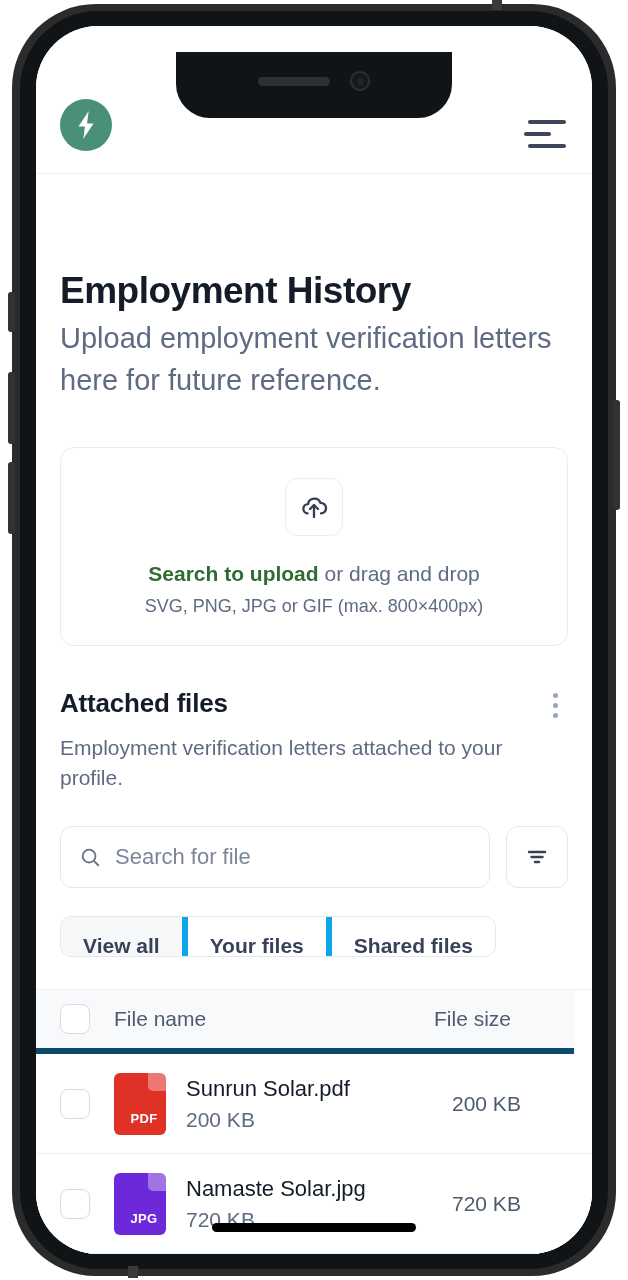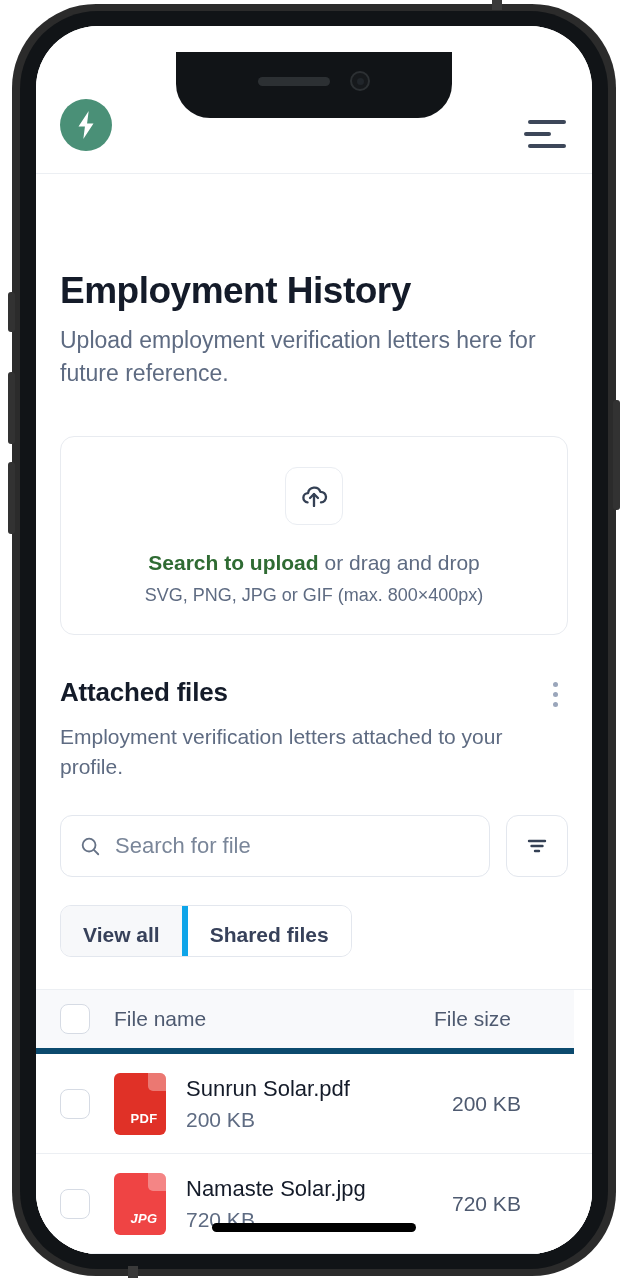--- a/index.html
+++ b/index.html
@@ -146,22 +146,22 @@
 
   .page-head { padding: 52px 24px 0 24px; }
   .page-title {
     font-size: 37px;
     font-weight: bold;
     color: #141b29;
     letter-spacing: -0.5px;
     line-height: 1.12;
   }
   .page-sub {
-    margin-top: 13px;
-    font-size: 23px;
+    margin-top: 7px;
+    font-size: 29px;
     line-height: 1.42;
     color: #5e6b82;
   }
 
   
   .dropzone {
     margin: 46px 24px 0 24px;
     border: 1px solid #e8ebf0;
     border-radius: 14px;
     background: #ffffff;
@@ -435,20 +435,21 @@
             <svg width="24" height="24" viewBox="0 0 24 24" stroke="#344054" stroke-width="2.4" stroke-linecap="round">
               <path d="M4 7h16"></path>
               <path d="M6.5 12h11"></path>
               <path d="M10 17h4"></path>
             </svg>
           </div>
         </div>
 
         <div class="tabs">
           <div class="tab active">View all</div>
+          <div class="tab">Your files</div>
           <div class="tab">Shared files</div>
         </div>
 
         <div class="table-wrap">
           <div class="thead">
             <div class="chk"></div>
             <div class="th-name">File name</div>
             <div class="th-size">File size</div>
           </div>
 
@@ -460,21 +461,21 @@
             </div>
             <div class="file-meta">
               <div class="file-name">Sunrun Solar.pdf</div>
               <div class="file-sub">200 KB</div>
             </div>
             <div class="file-size">200 KB</div>
           </div>
 
           <div class="trow">
             <div class="chk"></div>
-            <div class="file-badge" id="badge1" style="background: #ef4444; font-style: italic;">
+            <div class="file-badge" id="badge1" style="background: #6d28d9;">
               <div class="corner"></div>
               <div class="ext">JPG</div>
             </div>
             <div class="file-meta">
               <div class="file-name">Namaste Solar.jpg</div>
               <div class="file-sub">720 KB</div>
             </div>
             <div class="file-size">720 KB</div>
           </div>
         </div>

